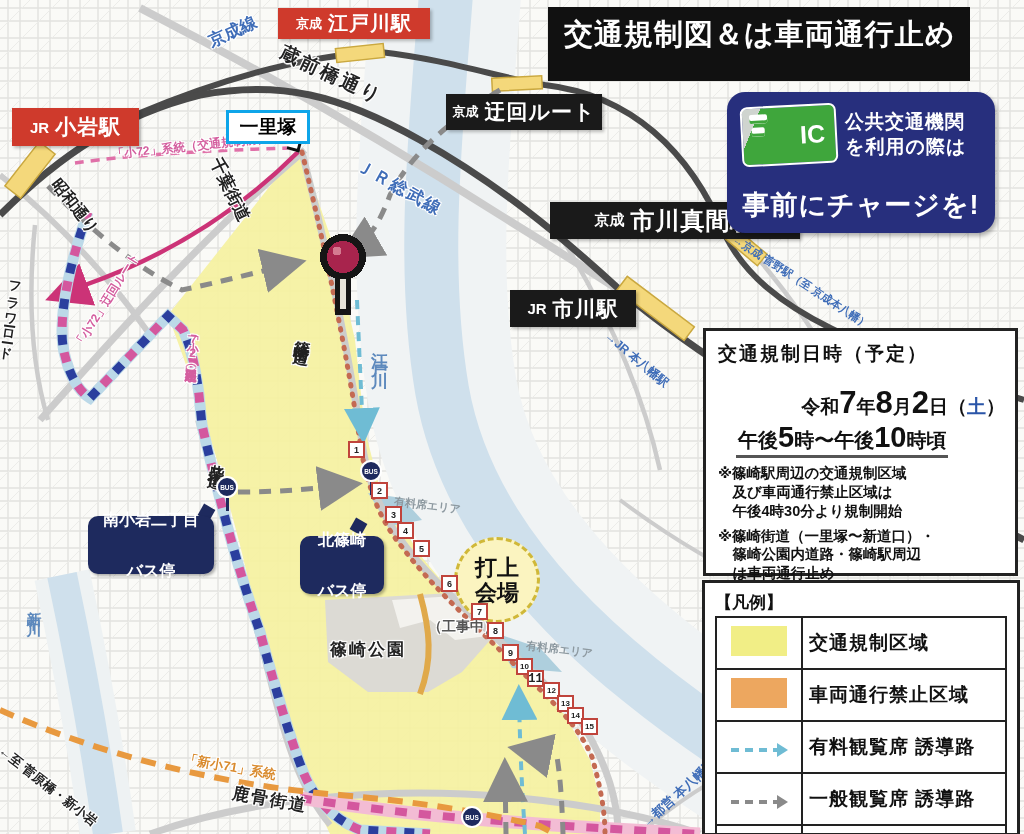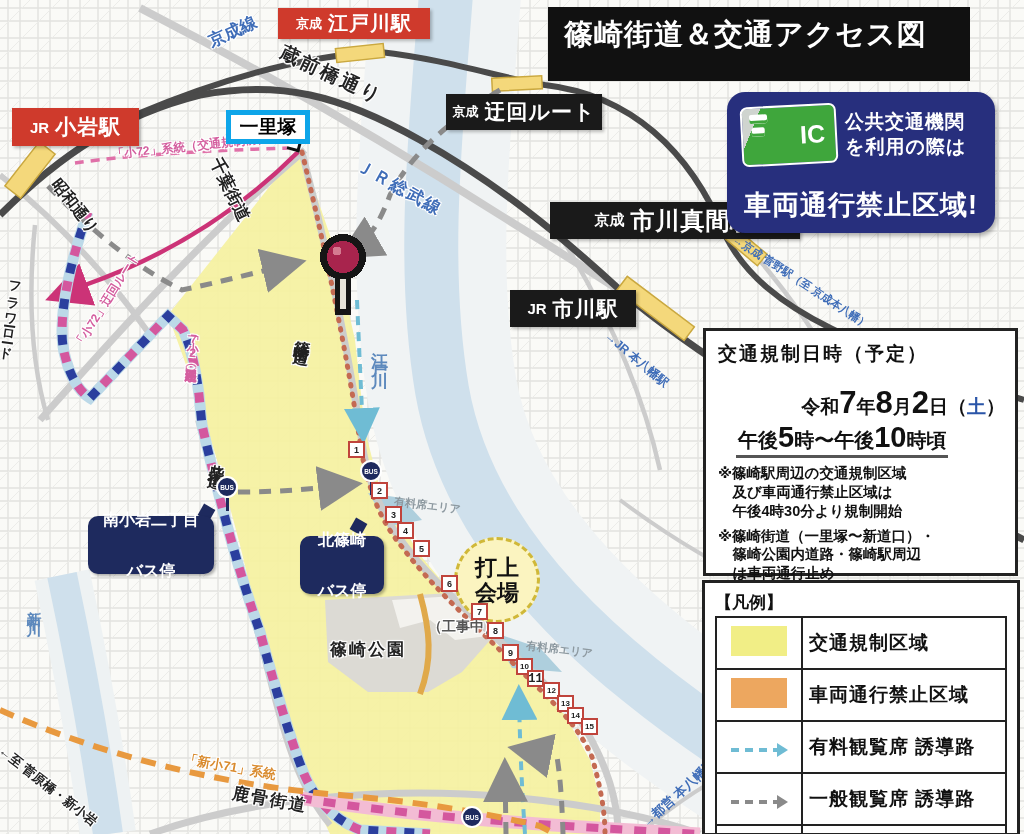--- a/index.html
+++ b/index.html
@@ -20,21 +20,21 @@
 
   
   .stbox{position:absolute;z-index:15;color:#fff;display:flex;align-items:center;justify-content:center;
          gap:6px;font-weight:bold;box-shadow:2px 2px 3px rgba(0,0,0,.25);}
   .stbox .op{font-size:13px;}
   .stbox .nm{font-size:21px;letter-spacing:1px;}
   .st-red{background:#cf3a2c;}
   .st-black{background:#1a1a1a;}
 
   
-  .bubble-white{position:absolute;z-index:15;background:#fff;border:5px solid #0ea5e9;
+  .bubble-white{position:absolute;z-index:15;background:#fff;border:3px solid #0ea5e9;
     font-weight:bold;font-size:19px;display:flex;align-items:center;justify-content:center;}
   .bubble-navy{position:absolute;z-index:15;background:#1e2a5e;border-radius:10px;color:#fff;
     font-weight:bold;text-align:center;display:flex;flex-direction:column;align-items:center;justify-content:center;
     line-height:1.2;box-shadow:2px 2px 3px rgba(0,0,0,.3);gap:32px;}
   .ptr{position:absolute;width:13px;height:13px;z-index:14;}
 
   
   .busstop{position:absolute;z-index:13;display:flex;flex-direction:column;align-items:center;}
   .busstop .ball{width:22px;height:22px;border-radius:50%;background:#1e2a5e;border:2px solid #fff;
      color:#fff;font-size:6.5px;font-weight:bold;display:flex;align-items:center;justify-content:center;}
@@ -299,32 +299,32 @@
   <div class="stair" style="left:487px;top:622px;">8</div>
   <div class="stair" style="left:502px;top:644px;">9</div>
   <div class="stair" style="left:516px;top:658px;font-size:8px;">10</div>
   <div class="stair" style="left:527px;top:670px;font-size:12px;font-family:Liberation Mono, monospace;">11</div>
   <div class="stair" style="left:543px;top:682px;font-size:8px;">12</div>
   <div class="stair" style="left:557px;top:695px;font-size:8px;">13</div>
   <div class="stair" style="left:567px;top:707px;font-size:8px;">14</div>
   <div class="stair" style="left:581px;top:718px;font-size:8px;">15</div>
 
   <div id="title-box">
-    <div class="l2">篠崎街道＆交通アクセス図</div>
+    <div class="l2">交通規制図＆は車両通行止め</div>
   </div>
 
   <div id="ic-box">
     <div id="ic-card">
       <div class="glyph1"></div>
       <div class="glyph2"></div>
       <div class="ic-txt">IC</div>
     </div>
     <div class="r1">公共交通機関</div>
     <div class="r2">を利用の際は</div>
-    <div class="charge">車両通行禁止区域!</div>
+    <div class="charge">事前にチャージを!</div>
   </div>
 
   <div id="info-box">
     <div class="head">交通規制日時（予定）</div>
     <div class="date">
       <span class="k">令和</span><span class="n">7</span><span class="k">年</span><span class="n">8</span><span class="k">月</span><span class="n">2</span><span class="k">日</span><span class="k">（</span><span class="k wd">土</span><span class="k">）</span>
     </div>
     <div class="time">
       <span class="k">午後</span><span class="n">5</span><span class="k">時〜午後</span><span class="n">10</span><span class="k">時頃</span>
     </div>

